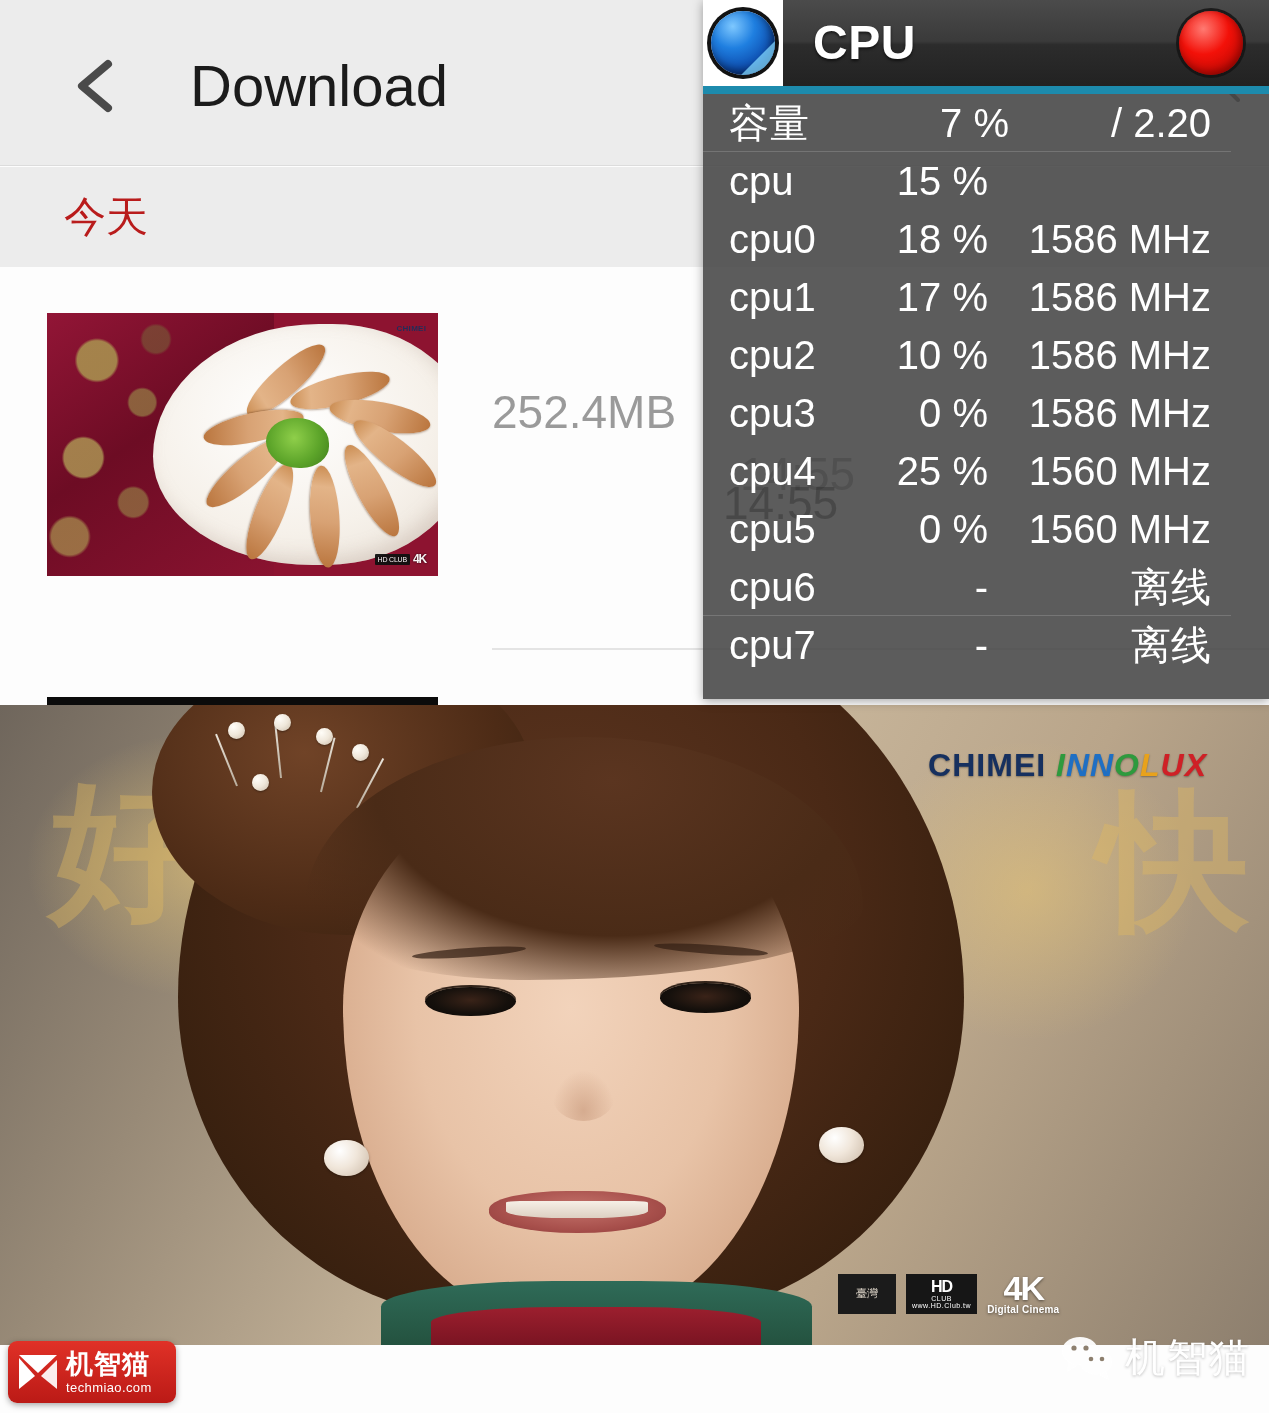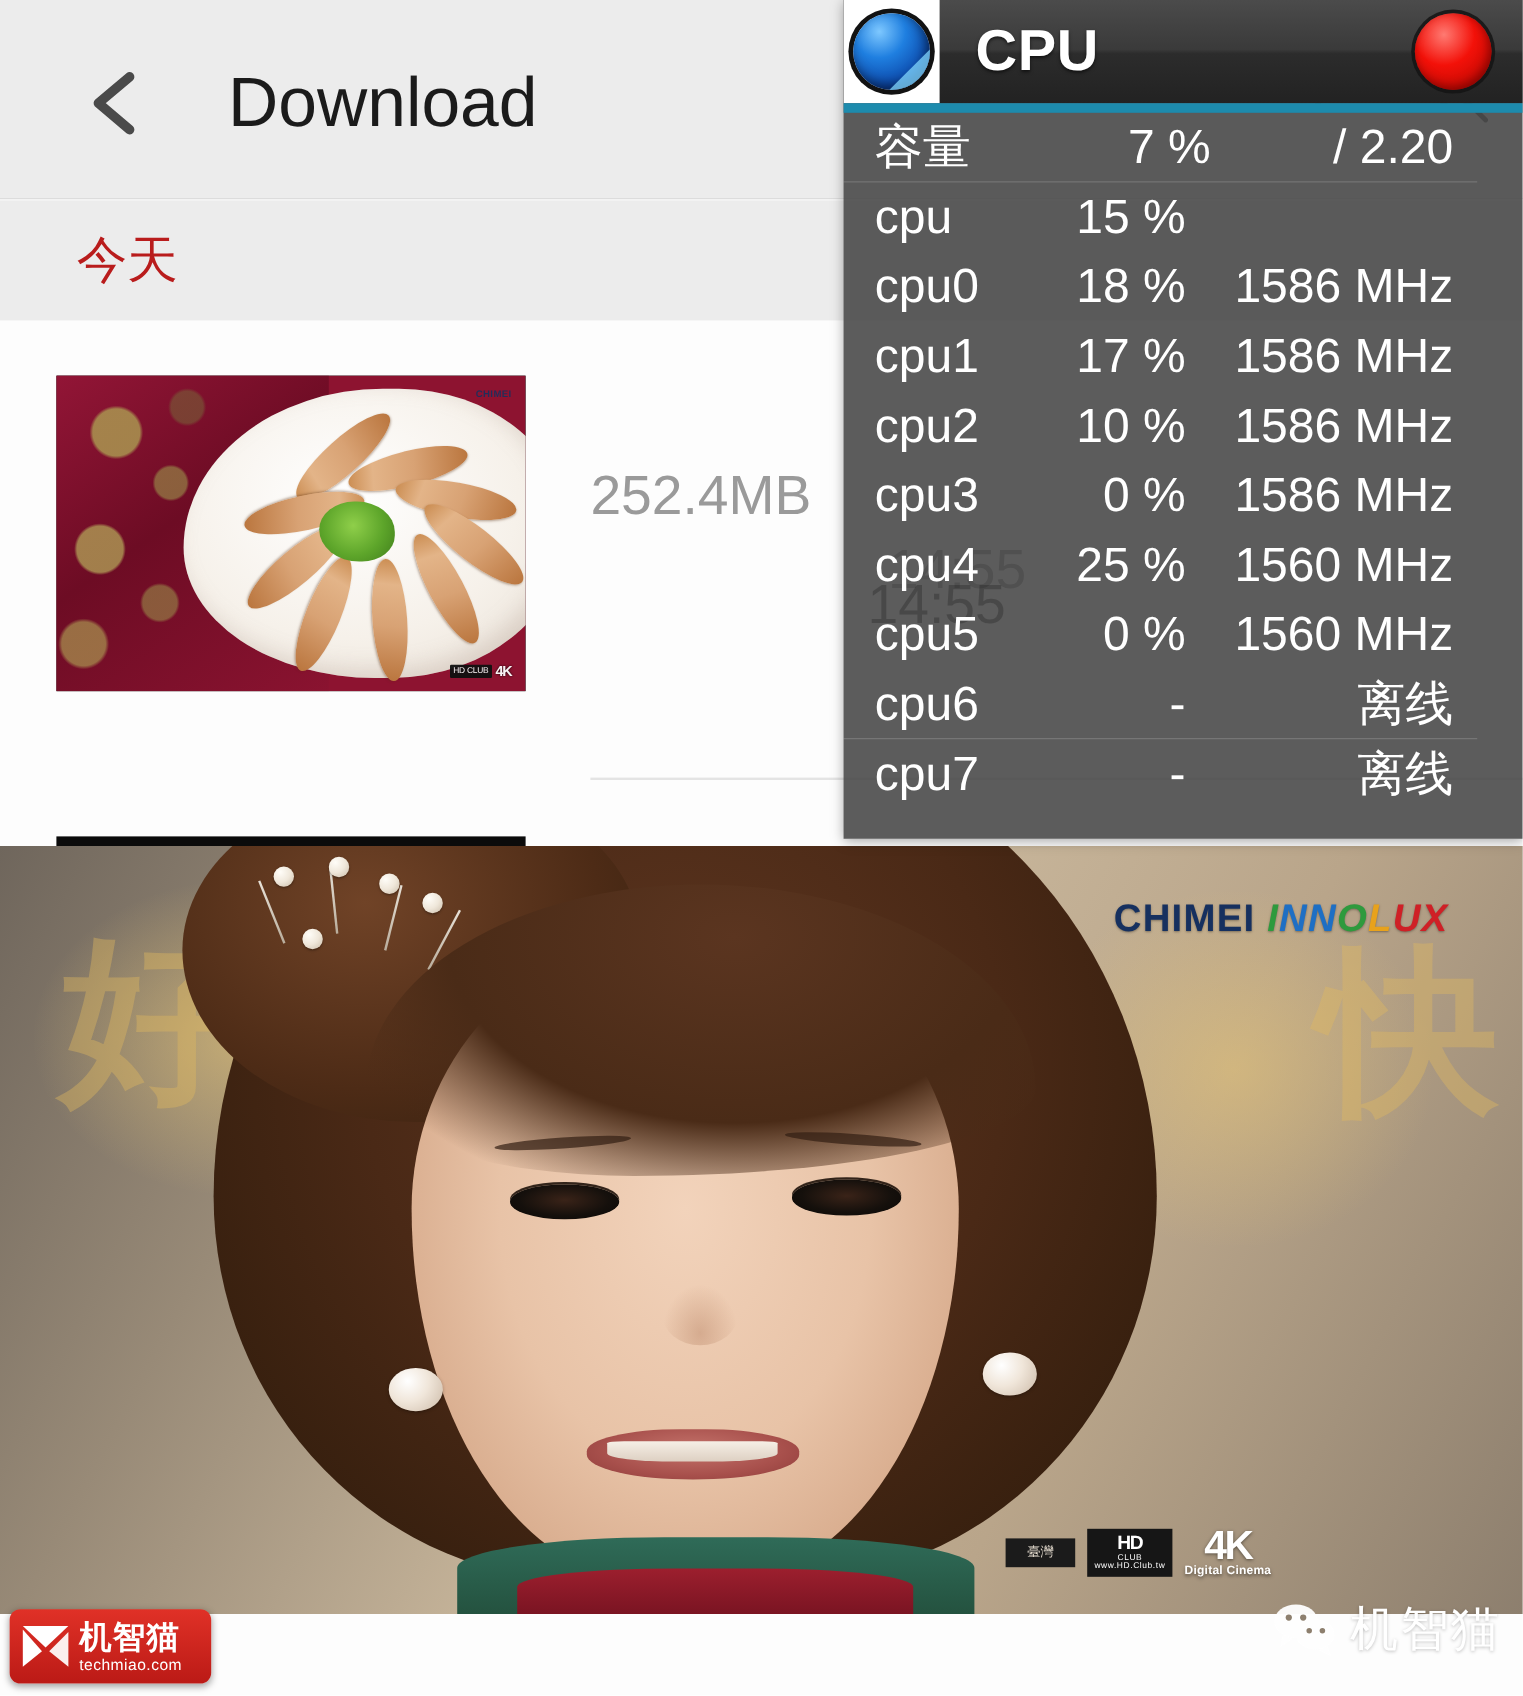--- a/index.html
+++ b/index.html
@@ -179,21 +179,21 @@
     text-shadow:0 1px 2px rgba(0,0,0,.35);
   }
   .vf-logo .chimei { color:#16305f; }
   .vf-logo .i1 { color:#2e9a3d; } .vf-logo .i2 { color:#1e6fc4; }
   .vf-logo .i3 { color:#1e6fc4; } .vf-logo .i4 { color:#2e9a3d; }
   .vf-logo .i5 { color:#e8a21c; } .vf-logo .i6 { color:#cf2026; }
   .vf-logo .i7 { color:#cf2026; } .vf-logo .ital { font-style:italic; }
 
   .vf-badges { position:absolute; left:838px; bottom:30px; display:flex; align-items:center; gap:10px; }
   .badge-tw {
-    width:58px; height:24px; background:#1b1b1b; color:#e6ddd0;
+    width:58px; height:40px; background:#1b1b1b; color:#e6ddd0;
     font-size:11px; display:flex; align-items:center; justify-content:center;
     font-family:"DejaVu Serif", serif; line-height:1.05; text-align:center;
   }
   .badge-hd {
     height:40px; background:#161616; color:#fff; display:flex; flex-direction:column;
     align-items:center; justify-content:center; padding:0 6px;
   }
   .badge-hd .hd-top { font-size:16px; font-weight:bold; letter-spacing:-1px; line-height:1; }
   .badge-hd .hd-bot { font-size:7px; letter-spacing:.5px; line-height:1.1; }
   .badge-4k { display:flex; flex-direction:column; align-items:center; color:#fff;

